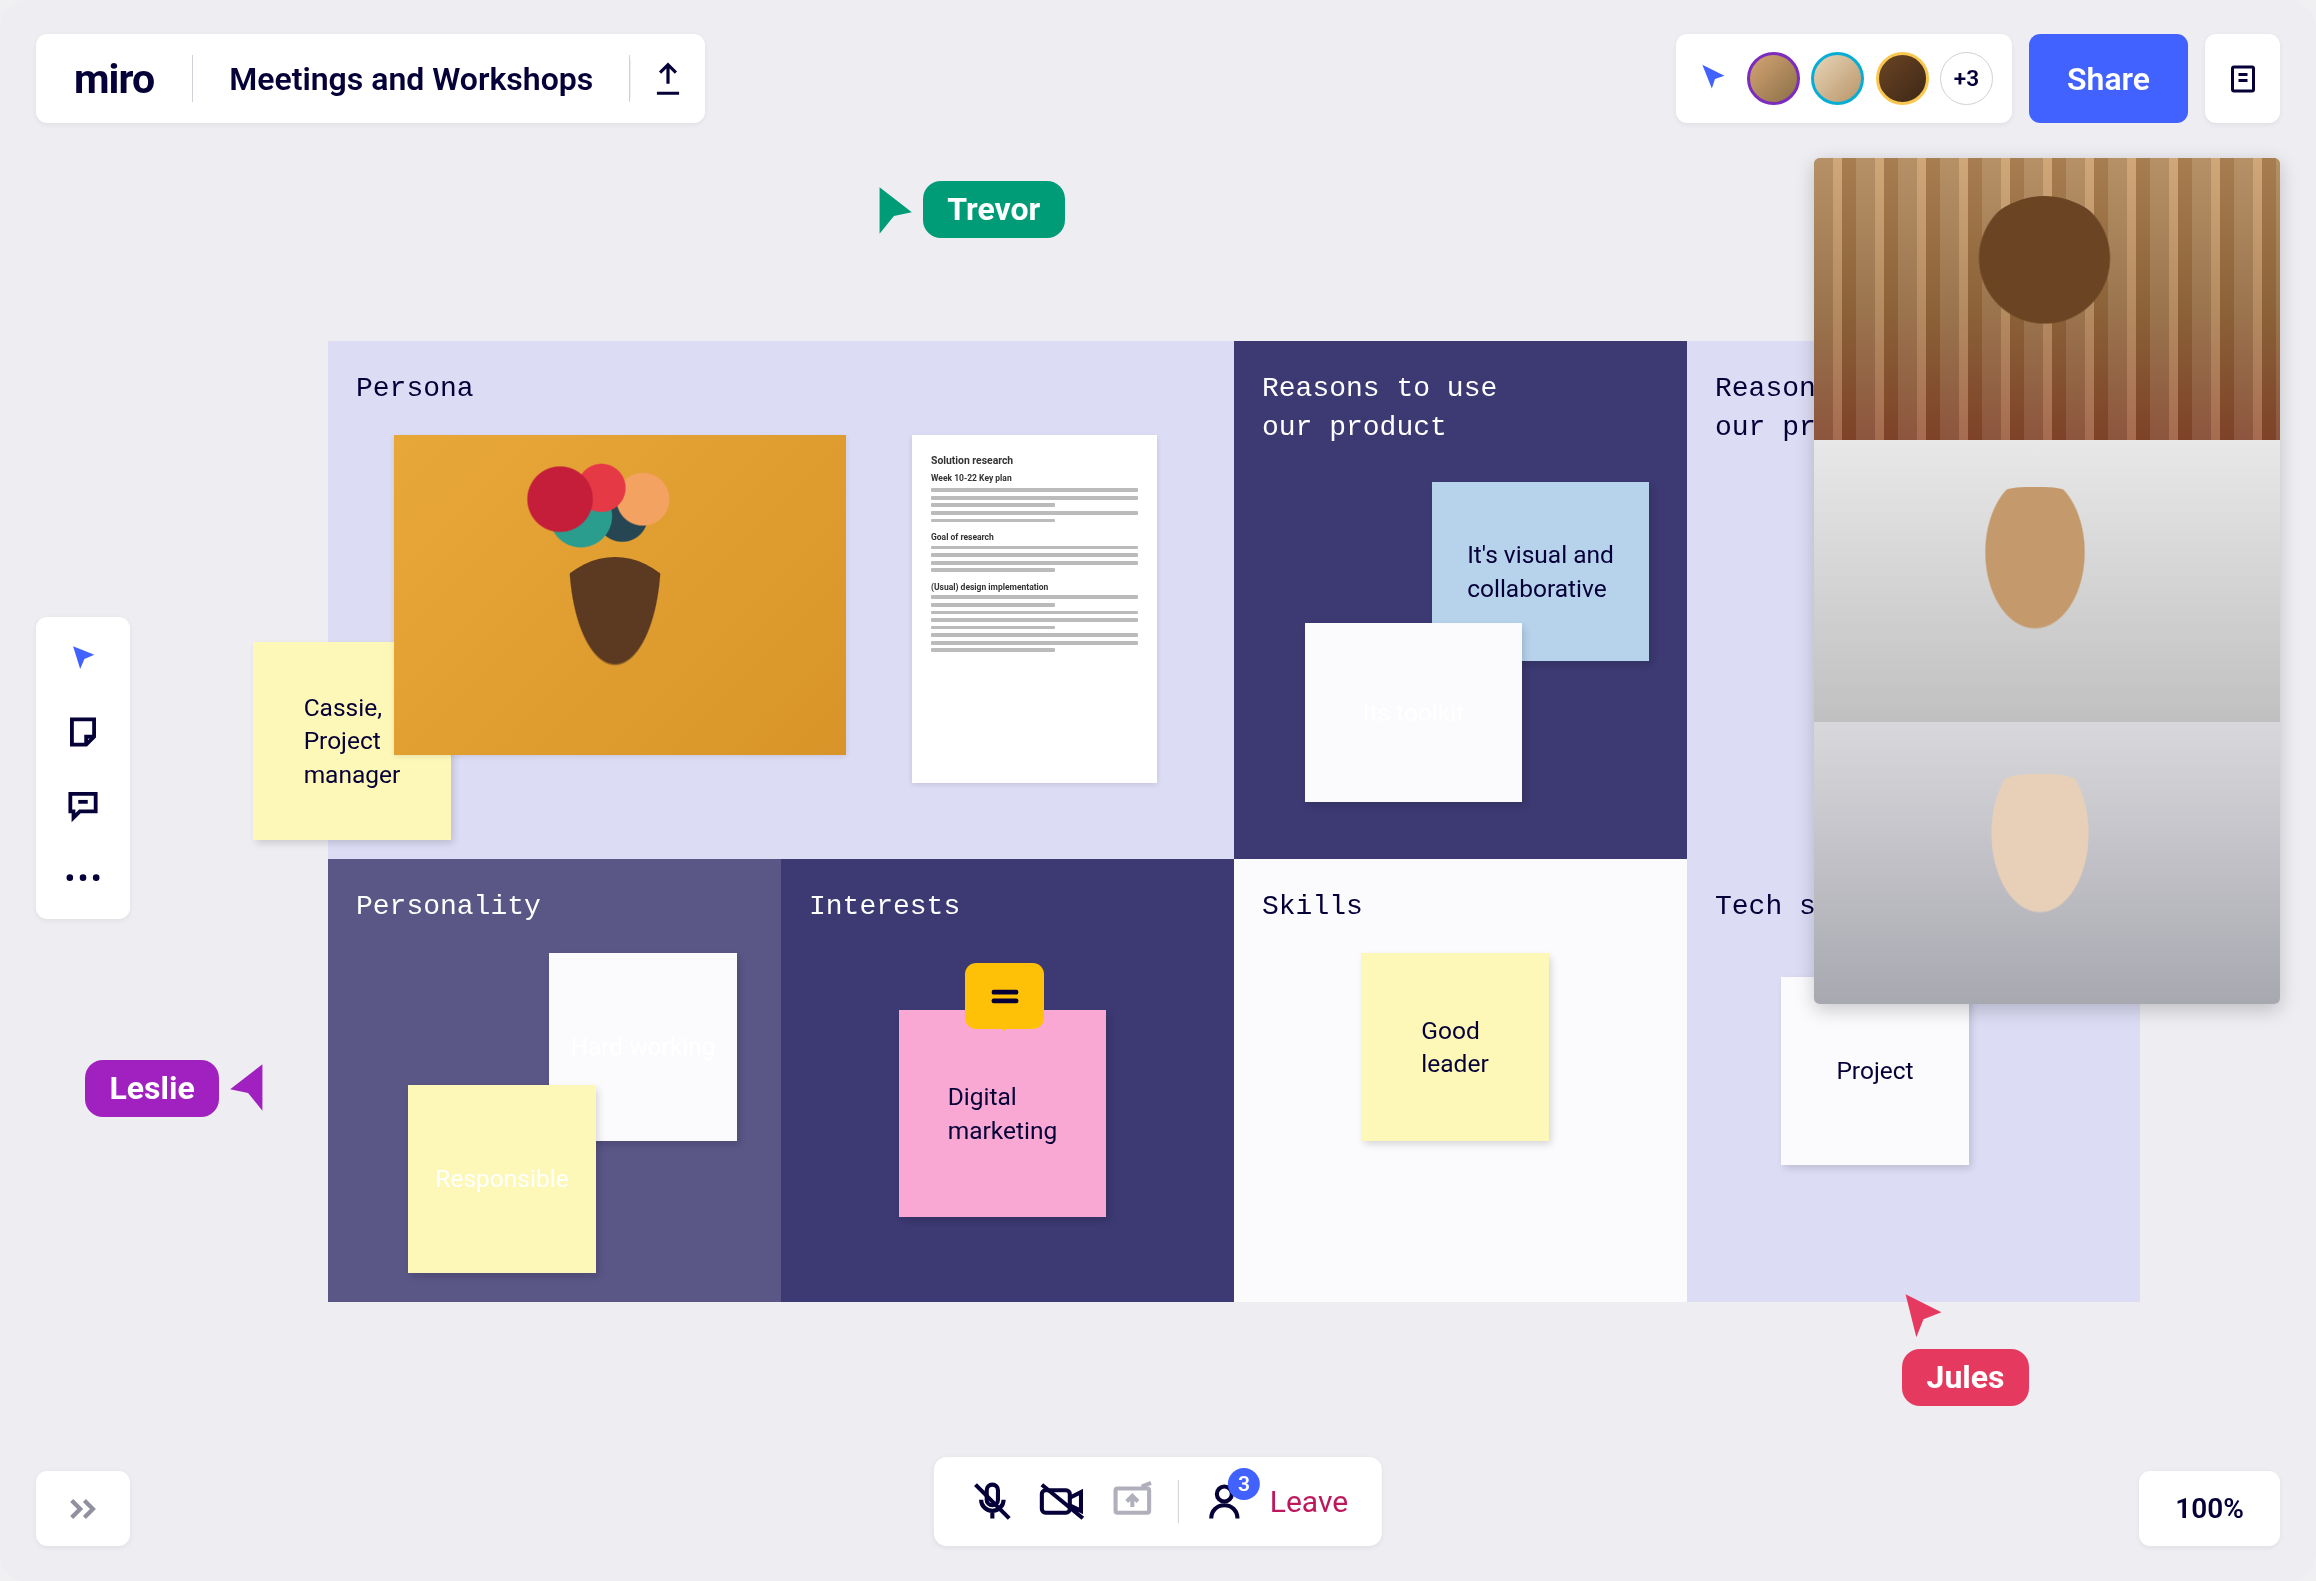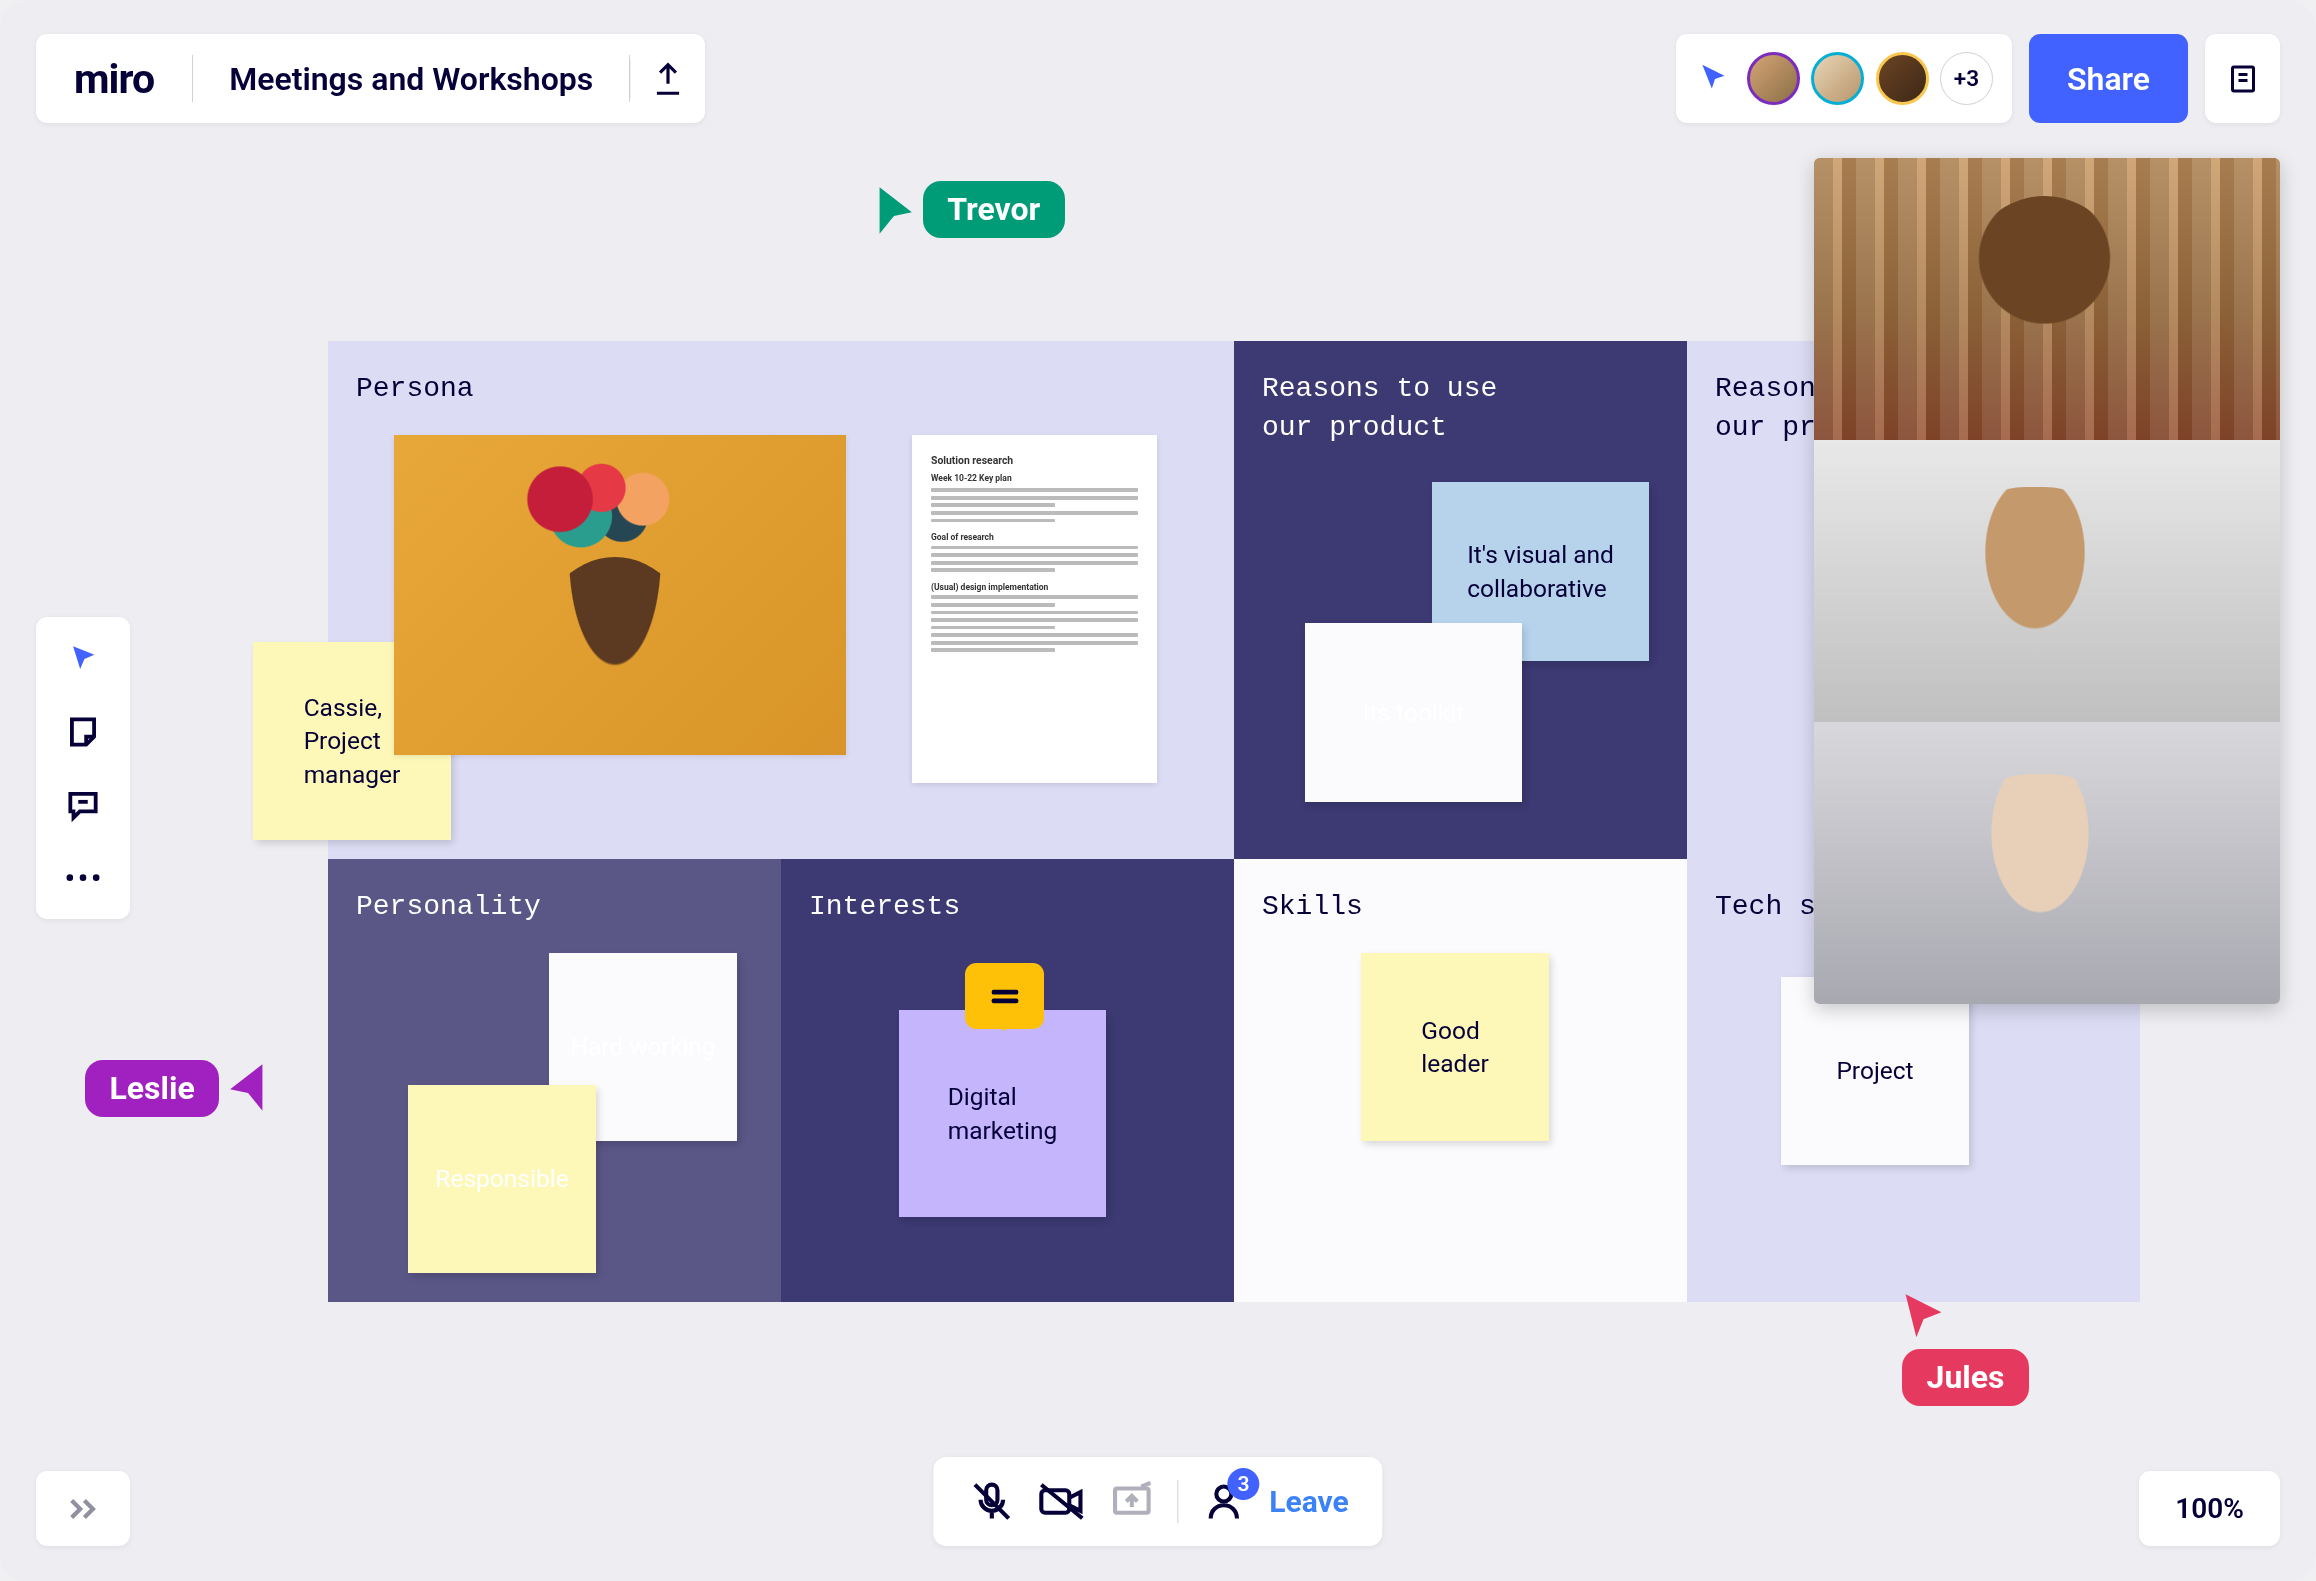--- a/index.html
+++ b/index.html
@@ -39,21 +39,21 @@
 .reasons2{background:#dcdcf5;color:#050038}
 .personality{background:#5a5686;color:#fff}
 .interests{background:#3c3973;color:#fff}
 .skills{background:#fbfbfd;color:#050038}
 .tech{background:#dcdcf5;color:#050038}
 
 
 .sticky{position:absolute;padding:19px;font-size:24.5px;text-align:left;box-shadow:2.8px 3.8px 7.5px rgba(0,0,0,.15);display:flex;align-items:center;justify-content:center;line-height:1.35}
 .sticky.yellow{background:#fef8b8}
 .sticky.white{background:#fbfbfd}
-.sticky.blue{background:#c4b5fd}
+.sticky.blue{background:#f9a8d4}
 .sticky.paleblue{background:#b6d3eb}
 
 .note-cassie{left:-75px;top:301px;width:198px;height:198px;background:#fef8b8}
 .photo-persona{position:absolute;left:66px;top:94px;width:452px;height:320px;background:linear-gradient(135deg,#e8a838 0%,#d89428 100%);box-shadow:0 1.9px 5.6px rgba(0,0,0,.1)}
 .photo-persona::before{content:"";position:absolute;left:104px;top:19px;width:207px;height:113px;background:radial-gradient(circle at 30% 40%,#c41e3a 20%,transparent 21%),radial-gradient(circle at 50% 30%,#e63946 18%,transparent 19%),radial-gradient(circle at 70% 40%,#f4a261 16%,transparent 17%),radial-gradient(circle at 40% 55%,#2a9d8f 22%,transparent 23%),radial-gradient(circle at 60% 55%,#264653 18%,transparent 19%)}
 .photo-persona::after{content:"";position:absolute;left:141px;top:122px;width:160px;height:188px;background:radial-gradient(ellipse at top,#5c3a21 40%,transparent 41%);border-radius:50% 50% 40% 40%}
 .doc-persona{position:absolute;left:584px;top:94px;width:245px;height:348px;background:#fff;box-shadow:0 1.9px 5.6px rgba(0,0,0,.12);padding:19px;font-size:8.5px;color:#333;overflow:hidden}
 .doc-persona .doc-h{font-weight:700;margin-bottom:5.6px;font-size:10.4px}
 .doc-persona .doc-line{height:3.8px;background:#bbb;margin:3.8px 0;border-radius:0.9px}
 .doc-persona .doc-line.short{width:60%}
@@ -88,21 +88,21 @@
 .video-tile.v2{background:linear-gradient(180deg,#e8e8e8 0%,#c0c0c0 100%)}
 .video-tile.v2::after{content:"";position:absolute;left:122px;top:47px;width:198px;height:217px;background:radial-gradient(ellipse at 50% 30%,#c49a6c 35%,transparent 36%);border-radius:45%}
 .video-tile.v3{background:linear-gradient(180deg,#d8d8dc 0%,#a8a8b0 100%)}
 .video-tile.v3::after{content:"";position:absolute;left:132px;top:52px;width:188px;height:212px;background:radial-gradient(ellipse at 50% 28%,#e8d0b8 36%,transparent 37%);border-radius:45%}
 
 
 .bottom-left{position:absolute;left:36px;bottom:36px;background:#fff;border-radius:11.3px;width:94px;height:75px;display:flex;align-items:center;justify-content:center;box-shadow:0 1.9px 5.6px rgba(0,0,0,.06)}
 .bottom-center{position:absolute;left:50%;transform:translateX(-50%);bottom:36px;background:#fff;border-radius:13px;height:89px;display:flex;align-items:center;gap:21px;padding:0 34px;box-shadow:0 1.9px 5.6px rgba(0,0,0,.06)}
 .ctrl{width:49px;height:49px;display:flex;justify-content:center;align-items:center;cursor:pointer;position:relative}
 .badge{position:absolute;top:-9.4px;right:-11.3px;background:#4262ff;color:#fff;border-radius:50%;width:32px;height:32px;font-size:21px;display:flex;align-items:center;justify-content:center;font-weight:600}
-.leave{color:#3b82f6;font-size:30px;font-weight:700;cursor:pointer}
+.leave{color:#be185d;font-size:30px;font-weight:400;cursor:pointer}
 .bottom-right{position:absolute;right:36px;bottom:36px;background:#fff;border-radius:11.3px;height:75px;padding:0 36px;display:flex;align-items:center;font-size:28px;font-weight:600;color:#050038;box-shadow:0 1.9px 5.6px rgba(0,0,0,.06)}
 
 svg{display:block}
 </style>
 </head>
 <body>
 
 <div class="frame">
 
   <div class="topbar">

